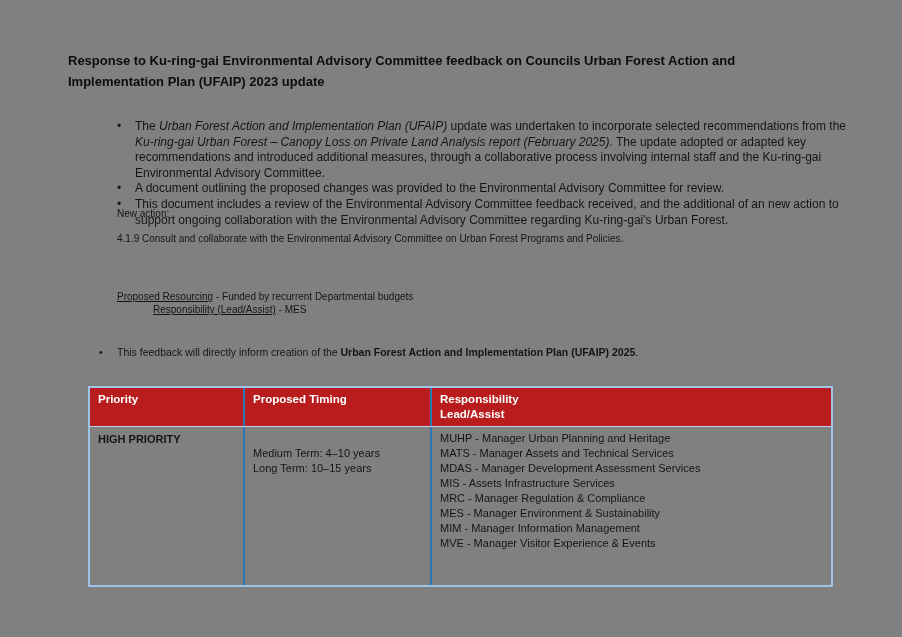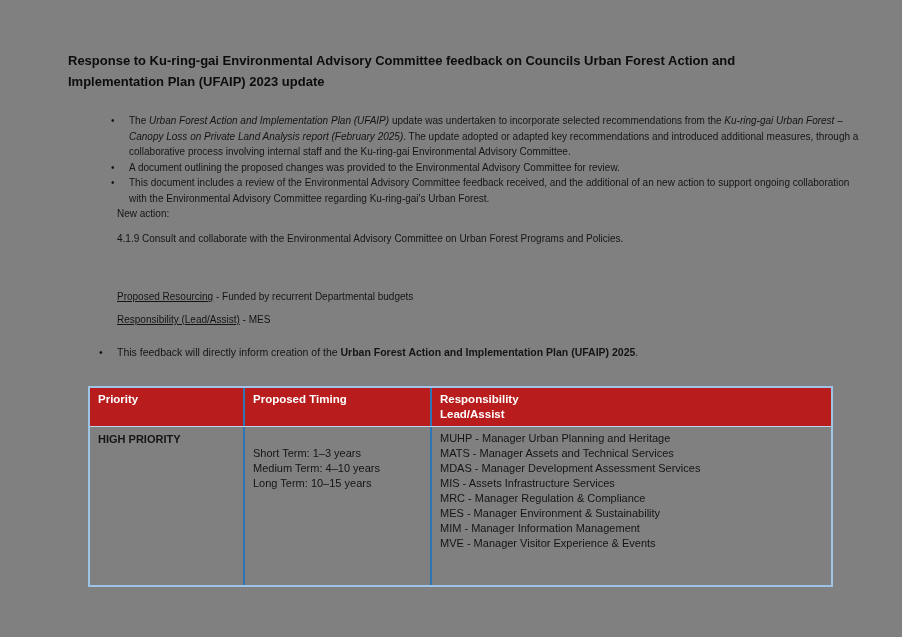--- a/index.html
+++ b/index.html
@@ -11,22 +11,22 @@
     -webkit-font-smoothing:antialiased;
   }
   .page{position:relative;width:902px;height:637px;}
 
   .doc-title{
     position:absolute;left:68px;top:50px;width:700px;margin:0;
     font-size:13px;font-weight:bold;line-height:21px;color:#0c0c0c;
   }
 
   .bullets{
-    position:absolute;left:90px;top:101px;width:758px;margin:12px;padding:0;
-    list-style:none;font-size:10px;line-height:15.6px;
+    position:absolute;left:90px;top:101px;width:758px;margin:18px;padding:0;
+    list-style:none;font-size:12px;line-height:15.6px;
   }
   .bullets li{position:relative;padding-left:27px;}
   .bullets li::before{content:"\2022";position:absolute;left:9px;top:0;}
 
   .para{
     position:absolute;left:117px;width:720px;margin:0;
     font-size:10px;line-height:15.5px;
   }
   .underline{text-decoration:underline;}
   em{font-style:italic;}
@@ -69,40 +69,39 @@
     <li>This document includes a review of the Environmental Advisory Committee feedback received, and the additional of an new action to support ongoing collaboration with the Environmental Advisory Committee regarding Ku-ring-gai's Urban Forest.</li>
   </ul>
 
   <p class="para" style="top:206px;">New action:</p>
 
   <p class="para" style="top:231px;">4.1.9 Consult and collaborate with the Environmental Advisory Committee on Urban Forest Programs and Policies.</p>
 
 
   <p class="para" style="top:281px;margin-top:8px;"><span class="underline">Proposed Resourcing</span><span> - Funded by recurrent Departmental budgets</span></p>
 
-  <p class="para" style="top:312px;"><span class="underline">Responsibility (Lead/Assist)</span><span> -  MES</span></p>
+  <p class="para" style="top:302px;margin-left:36px;"><span class="underline">Responsibility (Lead/Assist)</span><span> -  MES</span></p>
 
   <div class="closing-bullet"><span>This feedback will directly inform creation of the </span><b>Urban Forest Action and Implementation Plan (UFAIP) 2025</b><span>.</span></div>
 
   <div class="uf-table">
     <div class="t-row t-header">
       <div class="t-cell sep">Priority</div>
       <div class="t-cell sep">Proposed Timing</div>
       <div class="t-cell">
         <div>Responsibility</div>
         <div>Lead/Assist</div>
       </div>
     </div>
     <div class="t-row t-body">
       <div class="t-cell sep">
         <div class="priority-text">HIGH PRIORITY</div>
       </div>
       <div class="t-cell sep">
         <div class="timing-lines">
-          <div>Short Term: 1–3 years</div>
           <div>Medium Term: 4–10 years</div>
           <div>Long Term: 10–15 years</div>
         </div>
       </div>
       <div class="t-cell">
         <div class="resp-lines">
           <div>MUHP - Manager Urban Planning and Heritage</div>
           <div>MATS - Manager Assets and Technical Services</div>
           <div>MDAS - Manager Development Assessment Services</div>
           <div>MIS - Assets Infrastructure Services</div>

